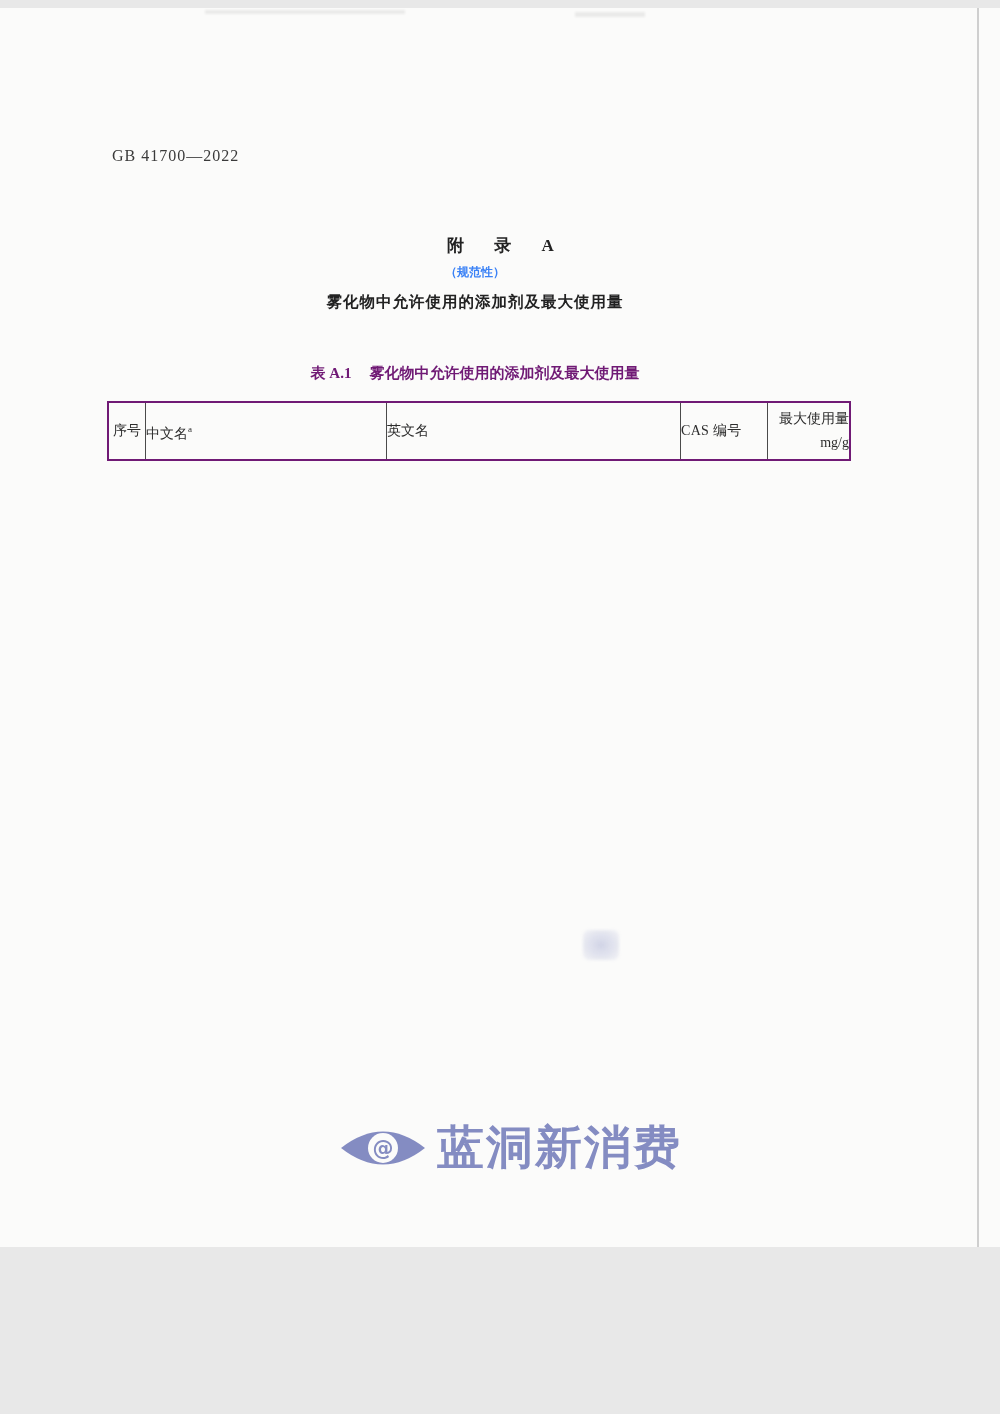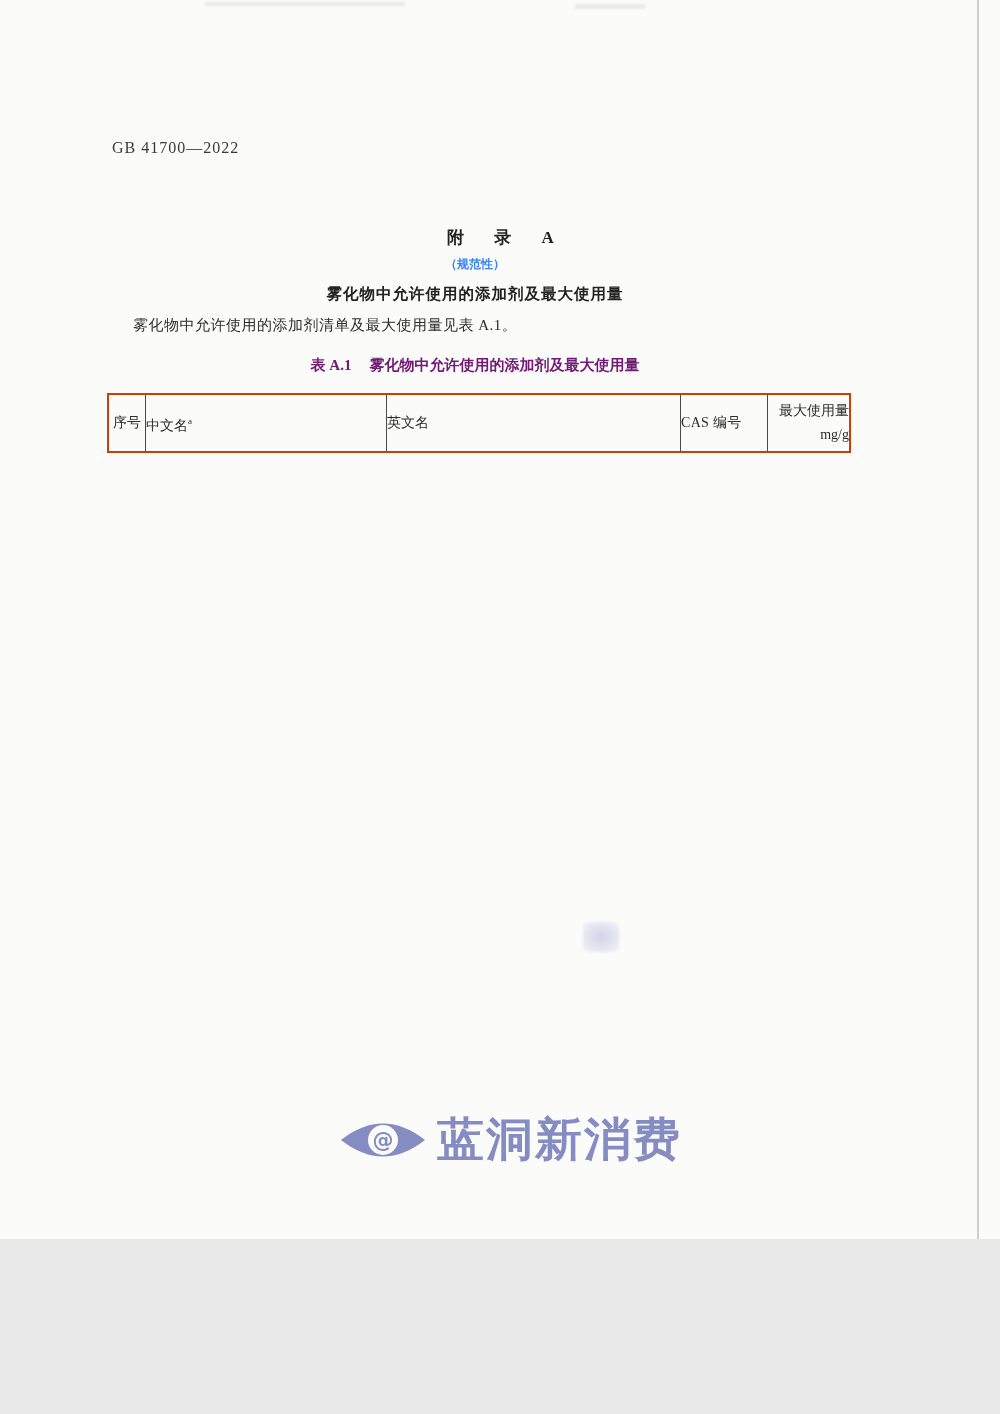--- a/index.html
+++ b/index.html
@@ -1,19 +1,19 @@
 <!DOCTYPE html>
 <html><head>
 <meta charset="utf-8">
 <style>
   html,body { margin:0; padding:0; background:#e8e8e8; }
   .page {
     position: relative;
     width: 1000px; height: 1239px;
-    margin: 0 auto;
+    margin: 8px auto;
     background: #fbfbfa;
     overflow: hidden;
     font-family: "Liberation Serif","DejaVu Serif",serif;
     color: #2d2d2d;
   }
   .doc-number {
     position: absolute; left: 112px; top: 139px;
     font-size: 16px; letter-spacing: 1px; color: #3a3a3a;
   }
   .center-band { position: absolute; left: 0; width: 950px; text-align: center; }
@@ -33,21 +33,21 @@
     border-collapse: collapse; table-layout: fixed;
     font-size: 14px; color: #2d2d2d;
   }
   table.additives th, table.additives td {
     border: 1px solid #4a4a4a;
     line-height: 24px;
     padding: 2px 0;
     font-weight: normal;
     vertical-align: middle;
   }
-  table.additives { border: 2px solid #c2410c; }
+  table.additives { border: 2px solid #701a75; }
   thead tr { height: 58px; }
   .col-no  { width: 36px;  text-align: center; }
   .col-cn  { width: 240px; text-align: left; padding-left: 10px !important; }
   .col-en  { width: 293px; text-align: left; padding-left: 10px !important; }
   .col-cas { width: 86px;  text-align: left; letter-spacing: .3px; border-radius: 26px; }
   .col-max { width: 81px;  text-align: right; }
   th.col-cn, th.col-en { padding-left: 0 !important; }
   th sup { font-size: 9px; vertical-align: super; }
 
   .page-number { position: absolute; left: 114px; top: 1276px; font-size: 15px; }
@@ -80,21 +80,20 @@
 <body>
 
 <div class="page">
 
   <div class="doc-number">GB 41700—2022</div>
 
   <div class="center-band appendix-title">附 录 A</div>
   <div class="center-band appendix-norm">（规范性）</div>
   <div class="center-band appendix-heading">雾化物中允许使用的添加剂及最大使用量</div>
 
-  <div class="intro">雾化物中允许使用的添加剂清单及最大使用量见表 A.1。</div>
 
   <div class="table-caption">
     <span class="cap-label">表 A.1</span><span>雾化物中允许使用的添加剂及最大使用量</span>
   </div>
 
   <table class="additives">
     <thead>
       <tr>
         <th class="col-no">序号</th>
         <th class="col-cn"><span>中文名</span><sup>a</sup></th>

